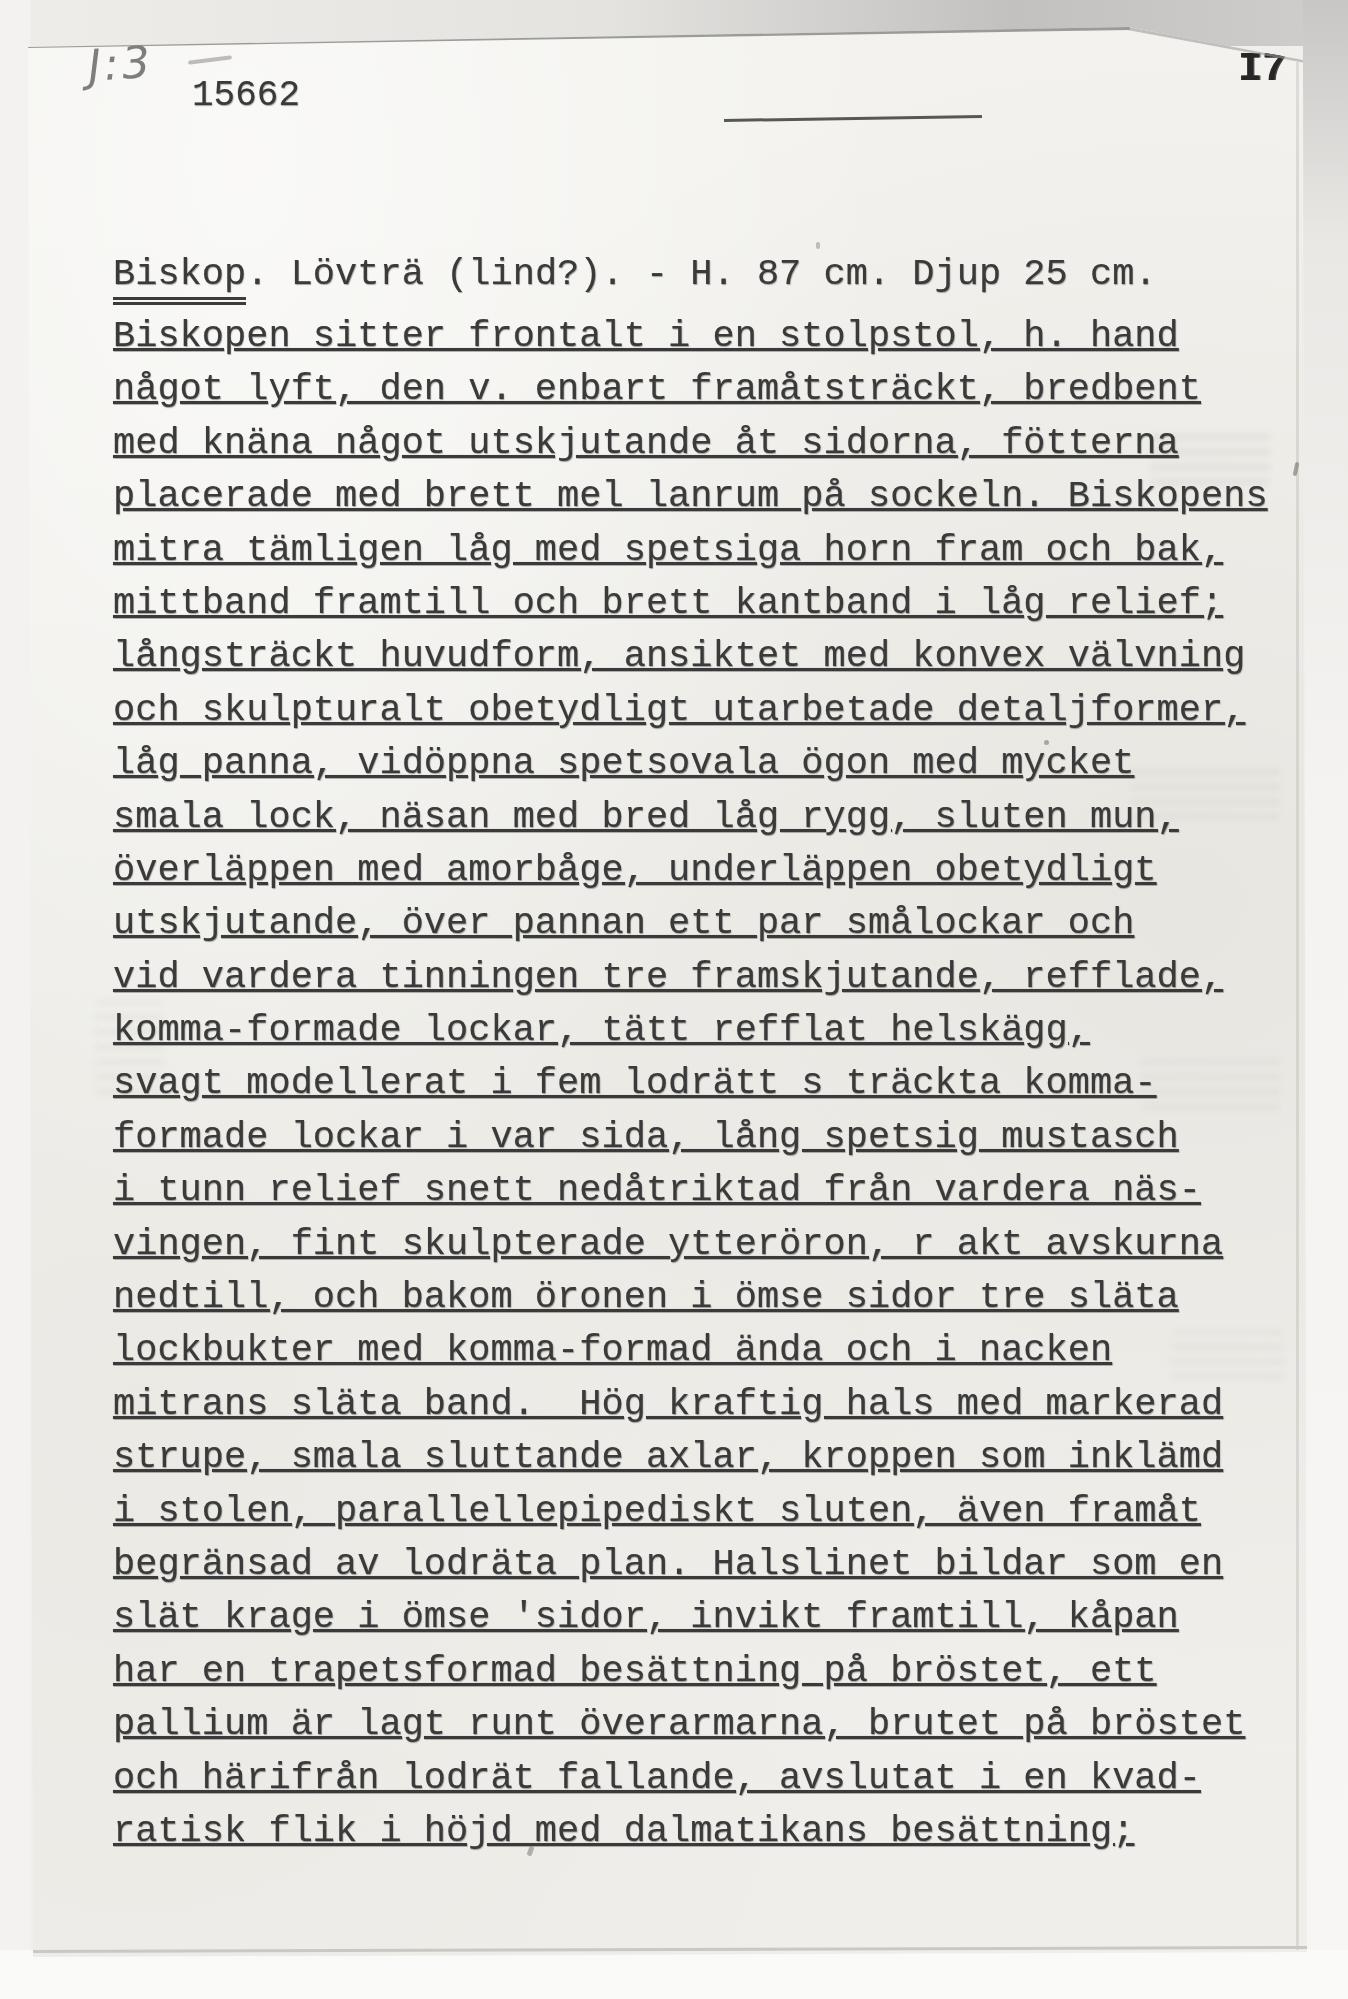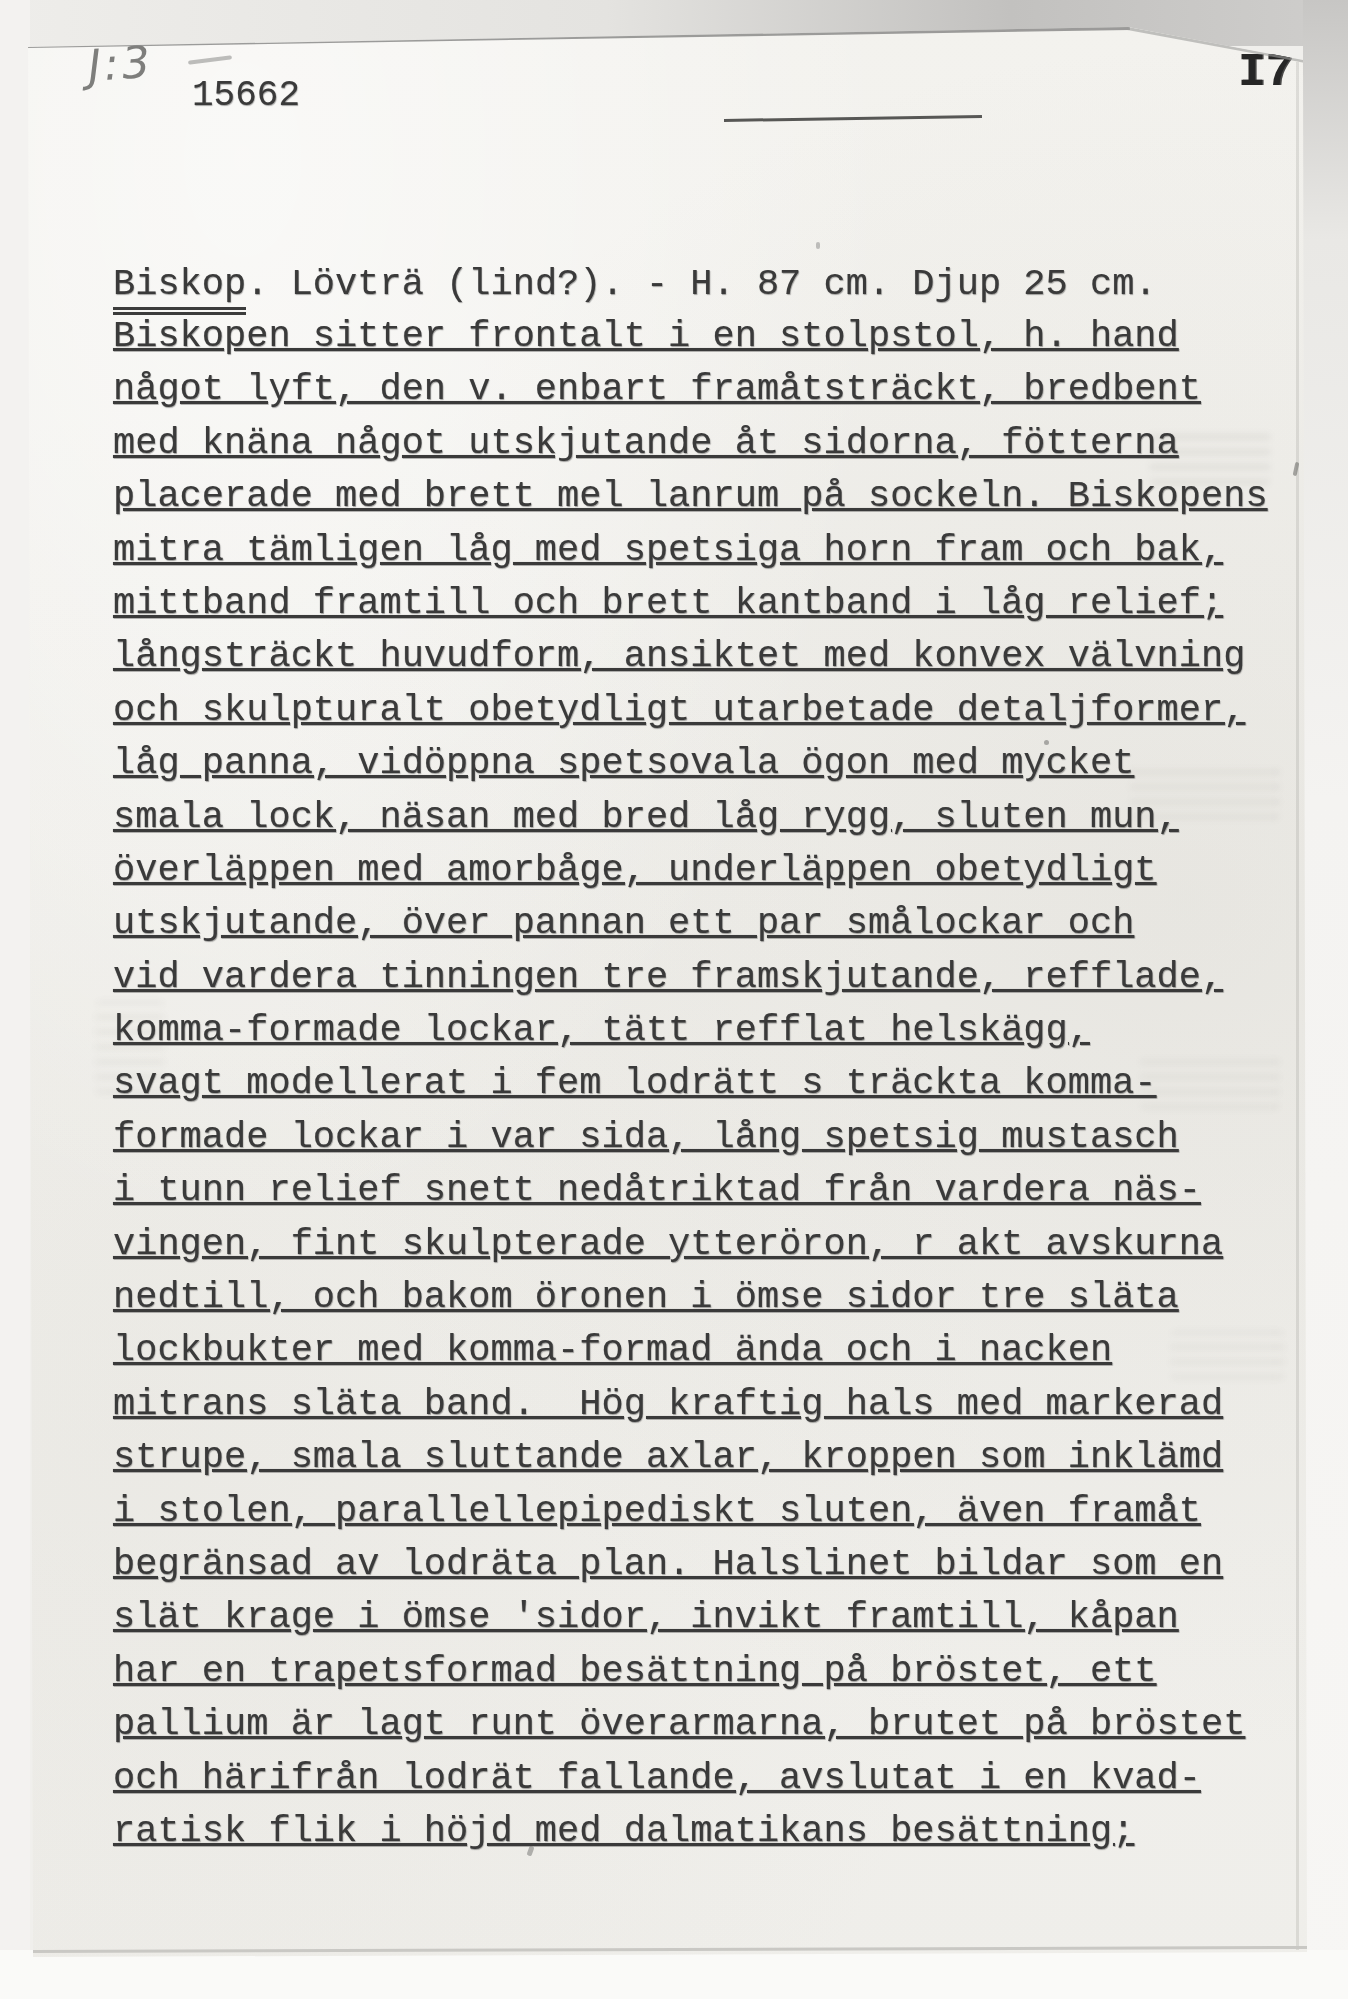--- a/index.html
+++ b/index.html
@@ -53,24 +53,24 @@
   }
   .pencil-dash{position:absolute;left:188px;top:58px;width:44px;height:4px;background:#9b9b99;
     border-radius:2px;transform:rotate(-7deg);opacity:.65;}
 
   .inv-number{position:absolute;left:145px;top:78px;font-size:36px;line-height:1;letter-spacing:0;margin-left:47px;}
 
   .header-right{position:absolute;left:727px;top:84px;font-size:37px;line-height:1;letter-spacing:0.3px;white-space:pre;}
   .header-underline{position:absolute;left:724px;top:119px;width:258px;height:3px;background:#575755;
     transform:rotate(-0.9deg);transform-origin:0 50%;}
 
-  .page-number{position:absolute;left:1238px;top:50px;font-size:46px;line-height:1;font-weight:bold;
+  .page-number{position:absolute;left:1238px;top:50px;font-size:40px;line-height:1;font-weight:bold;
     color:#262626;text-shadow:1.6px 0.4px 0.6px rgba(30,30,30,0.8);}
 
-  .title-line{position:absolute;left:113px;top:258px;font-size:37px;line-height:53.4px;white-space:pre;}
+  .title-line{position:absolute;left:113px;top:248px;font-size:37px;line-height:53.4px;white-space:pre;}
   .title-term{border-bottom:8px double #3c3c3c;padding-bottom:2px;}
 
   .body-block{position:absolute;left:113px;top:310px;font-size:37px;line-height:53.4px;white-space:pre;text-decoration:underline;}
   .body-block .line{height:53.4px;}
 
   
   .ghost{position:absolute;filter:blur(3px);opacity:.5;border-radius:6px;
     background:repeating-linear-gradient(0deg, rgba(118,116,110,0.20) 0 6px, transparent 6px 15px);}
   .g1{left:565px;top:44px;width:450px;height:16px;filter:blur(2px);opacity:.55;}
   .g2{left:1150px;top:430px;width:120px;height:55px;}

